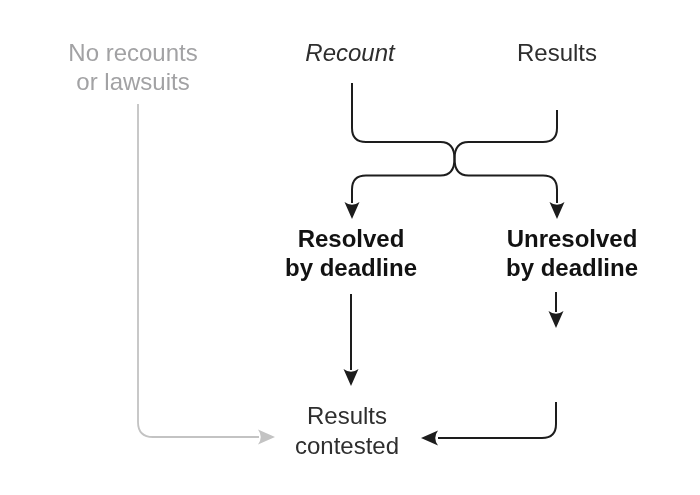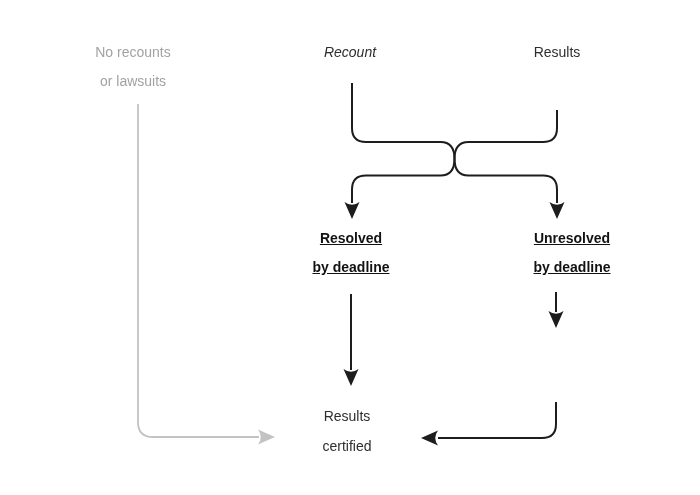--- a/index.html
+++ b/index.html
@@ -33,30 +33,29 @@
     stroke: none;
   }
   .head.gray {
     fill: var(--line-gray, #c3c3c3);
   }
 
   .label {
     position: absolute;
     transform: translateX(-50%);
     text-align: center;
-    font-size: 14px;
+    font-size: 24px;
     line-height: 29px;
     color: var(--text-dark, #2e2e2e);
     white-space: nowrap;
   }
   .label span { display: block; }
   .label.bold {
     font-weight: 700;
     color: var(--text-bold, #121212);
-    text-decoration: underline;
   }
   .label.gray {
     color: var(--text-gray, #a2a2a4);
   }
 
   
   .pos-no-recounts      { left: 133px; top: 38px;  }
   .pos-recount          { left: 350px; top: 38px; font-style: italic;  }
   .pos-results-contested{ left: 557px; top: 38px;  }
   .pos-resolved         { left: 351px; top: 224px; }
@@ -109,16 +108,16 @@
   </div>
 
   <div class="label bold pos-unresolved">
     <span>Unresolved</span>
     <span>by deadline</span>
   </div>
 
 
   <div class="label pos-results-certified">
     <span>Results</span>
-    <span>certified</span>
+    <span>contested</span>
   </div>
 
 </div>
 
 </body></html>

